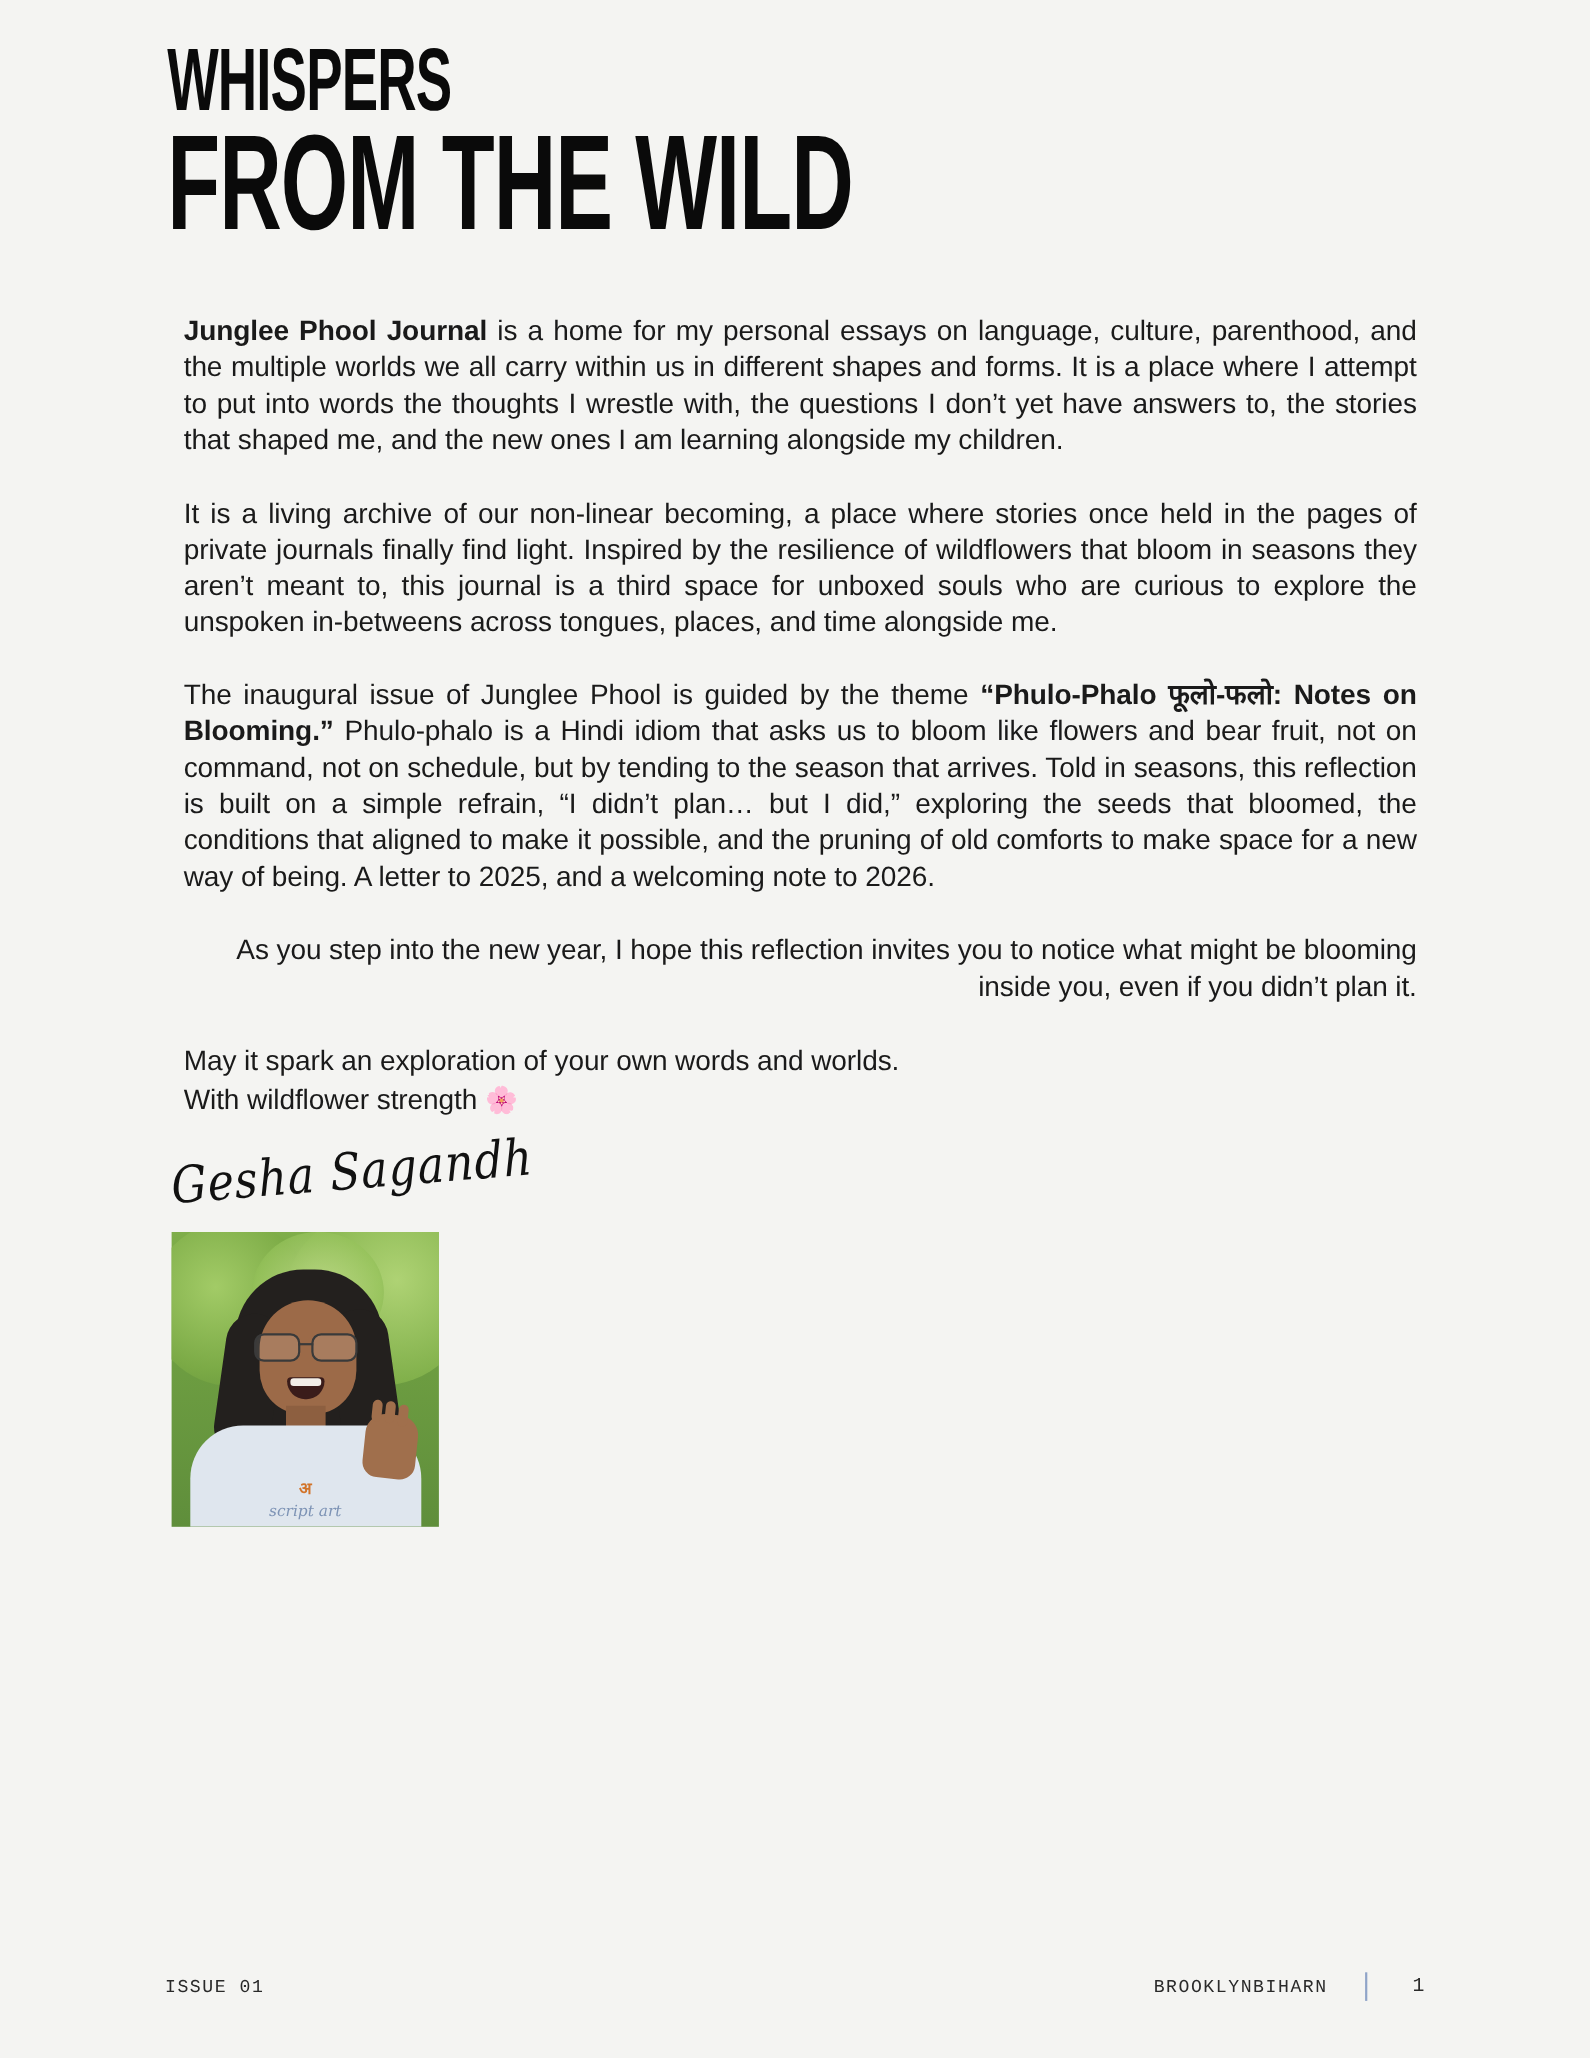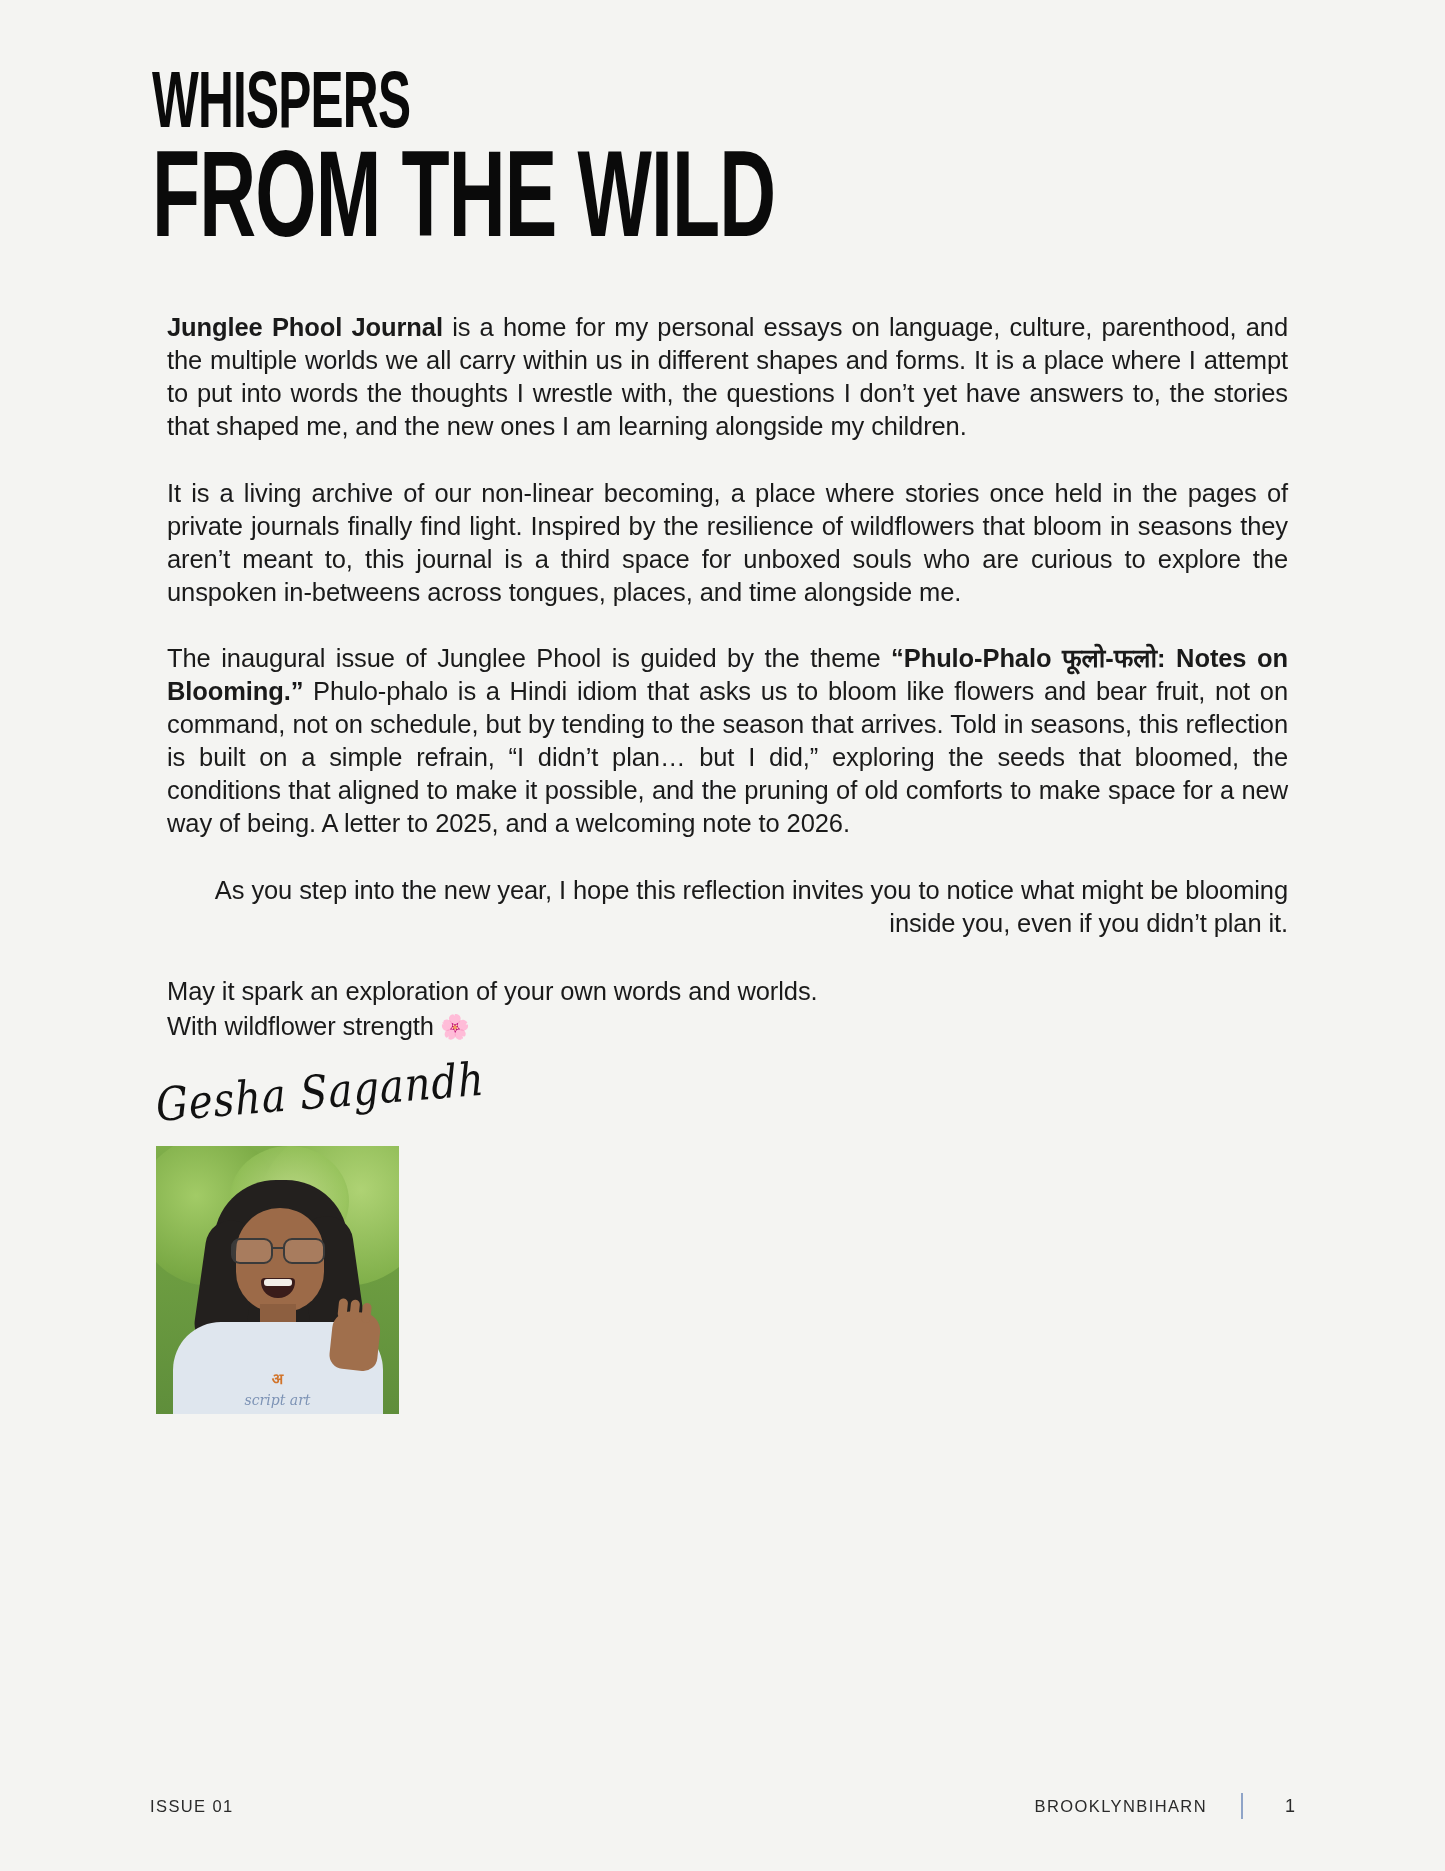--- a/index.html
+++ b/index.html
@@ -23,21 +23,21 @@
   .page-inner {
     position: absolute;
     left: 150px;
     top: 0;
     width: 1145px;
     height: 1871px;
   }
 
   
   .masthead {
-    padding-top: 62px;
+    padding-top: 36px;
   }
   .masthead-line {
     font-family: "Liberation Sans", sans-serif;
     font-weight: bold;
     color: #0a0a0a;
     text-transform: uppercase;
     line-height: 0.92;
     letter-spacing: -1px;
     transform-origin: left top;
     white-space: nowrap;
@@ -208,20 +208,21 @@
     position: absolute;
     left: 0;
     right: 0;
     bottom: 52px;
     width: 1145px;
     display: flex;
     align-items: center;
     font-size: 16.5px;
     letter-spacing: 1.4px;
     color: #2a2a2a;
+    font-family: Liberation Mono, monospace;
   }
   .footer-left { flex: 0 0 auto; }
   .footer-spacer { flex: 1 1 auto; }
   .footer-brand { flex: 0 0 auto; text-align: right; }
   .footer-rule {
     width: 2px;
     height: 26px;
     background: #8fa4c8;
     margin: 0 30px 0 34px;
   }

